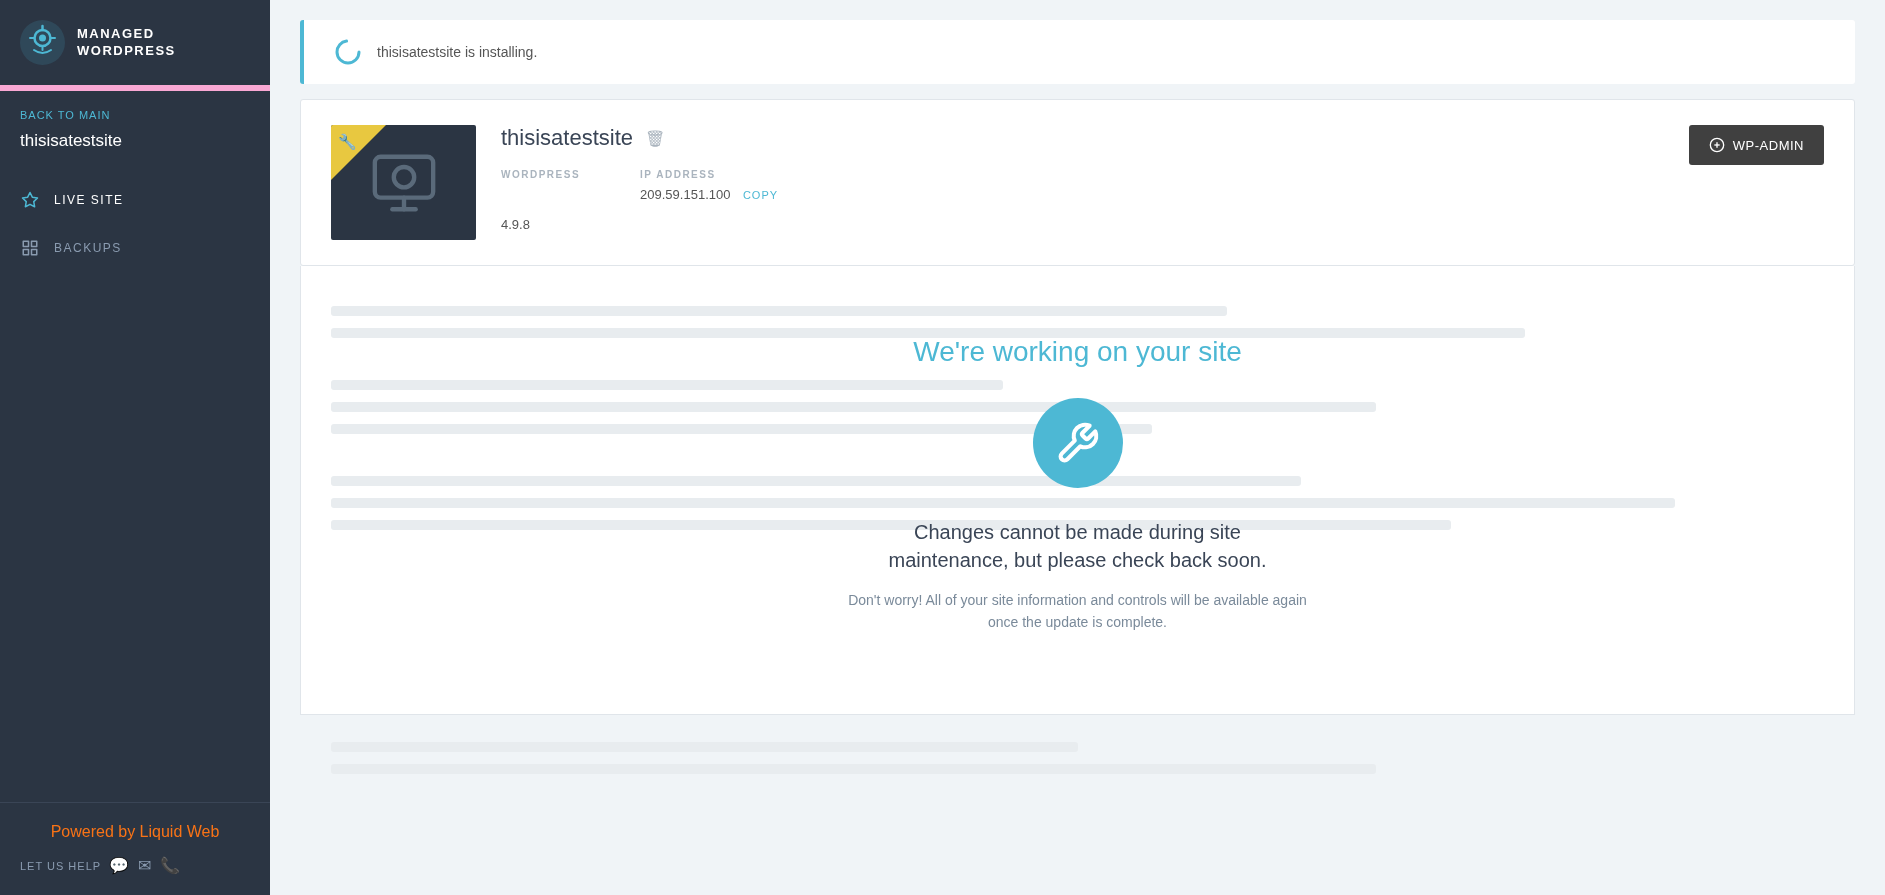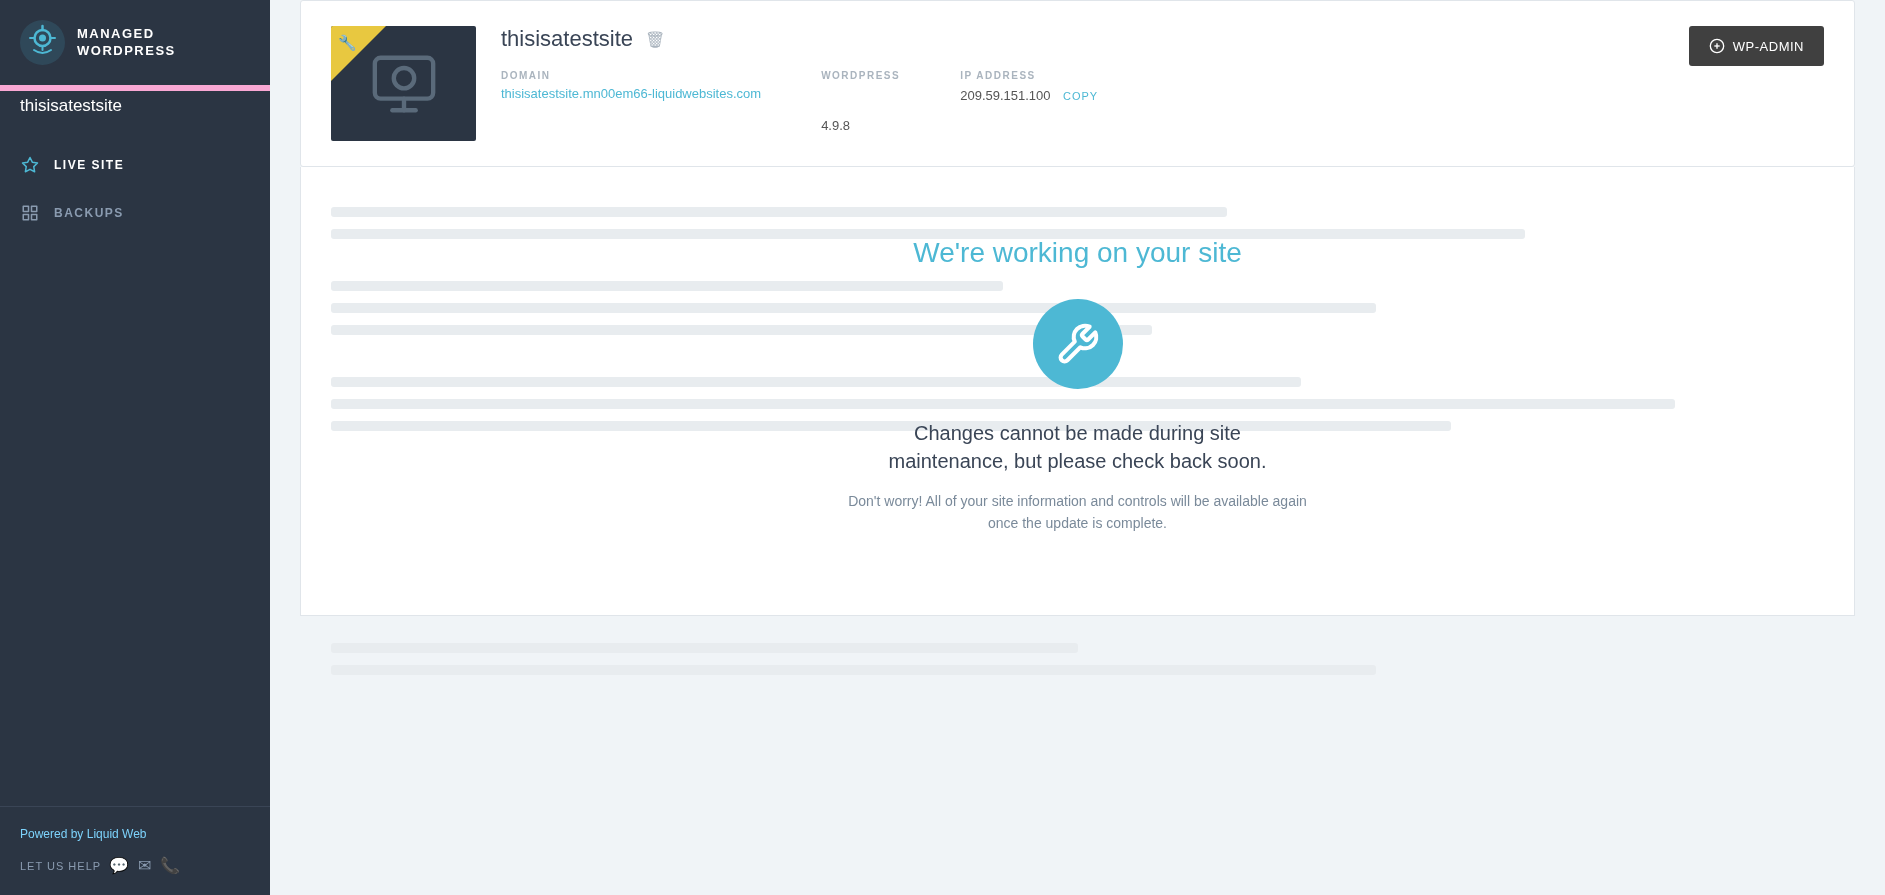--- a/index.html
+++ b/index.html
@@ -50,21 +50,21 @@
     .sidebar-nav {
       flex: 1;
       padding-top: 10px;
     }
     .nav-item {
       display: flex;
       align-items: center;
       padding: 14px 20px;
       color: #8a9bb0;
       font-size: 12px;
-      font-weight: 700;
+      font-weight: 400;
       letter-spacing: 1.5px;
       text-transform: uppercase;
       cursor: pointer;
       gap: 14px;
       text-align: center;
     }
     .nav-item.active {
       color: #fff;
     }
     .nav-icon {
@@ -73,22 +73,23 @@
       display: flex;
       align-items: center;
       justify-content: center;
       flex-shrink: 0;
     }
     .sidebar-footer {
       padding: 20px;
       border-top: 1px solid #3a4556;
     }
     .powered-by {
-      font-size: 12px;
-      color: #7dd3fc;
+      font-size: 16px;
+      color: #f97316;
+      text-align: center;
       margin-bottom: 15px;
     }
     .user-row {
       display: flex;
       align-items: center;
       gap: 10px;
       margin-bottom: 15px;
     }
     .avatar {
       width: 34px;
@@ -331,20 +332,21 @@
       <path d="M30.5 18 L35 18" stroke="#4db8d4" stroke-width="2" stroke-linecap="round"></path>
       <circle cx="22.5" cy="18" r="3.5" fill="#4db8d4"></circle>
       <path d="M14 30 Q22.5 36 31 30" stroke="#4db8d4" stroke-width="2" fill="none" stroke-linecap="round"></path>
     </svg>
     <div class="logo-text">
       <div>MANAGED</div>
       <div>WORDPRESS</div>
     </div>
   </div>
 
+  <div class="back-to-main">BACK TO MAIN</div>
   <div class="current-site">thisisatestsite</div>
 
   <nav class="sidebar-nav">
 
     <div class="nav-item active">
       <span class="nav-icon">
         <svg width="18" height="18" viewBox="0 0 24 24" fill="none" stroke="#4db8d4" stroke-width="2" stroke-linecap="round" stroke-linejoin="round">
           <polygon points="12 2 15.09 8.26 22 9.27 17 14.14 18.18 21.02 12 17.77 5.82 21.02 7 14.14 2 9.27 8.91 8.26 12 2"></polygon>
         </svg>
       </span>
@@ -372,44 +374,46 @@
       <span>LET US HELP</span>
       <span class="help-icon">💬</span>
       <span class="help-icon">✉</span>
       <span class="help-icon">📞</span>
     </div>
   </div>
 </div>
 
 <div class="main">
 
+  <div class="installing-banner">
+    <svg class="spinner-icon" viewBox="0 0 28 28" fill="none" xmlns="http://www.w3.org/2000/svg">
+      <circle cx="14" cy="14" r="11" stroke="#4db8d4" stroke-width="3" stroke-dasharray="50 20" stroke-linecap="round"></circle>
+    </svg>
+    <span class="installing-text">thisisatestsite is installing.</span>
+  </div>
 
   <div class="site-card">
     <div class="site-thumbnail">
 
       <div style="position:absolute;top:0;left:0;width:0;height:0;border-style:solid;border-width:55px 55px 0 0;border-color:#e8c840 transparent transparent transparent;z-index:2;"></div>
       <span style="position:absolute;top:8px;left:7px;z-index:3;color:#fff;font-size:15px;">🔧</span>
       <svg width="70" height="70" viewBox="0 0 24 24" fill="none" stroke="#5a6a7a" stroke-width="1.5" stroke-linecap="round" stroke-linejoin="round">
         <rect x="2" y="3" width="20" height="14" rx="2" ry="2"></rect>
         <line x1="8" y1="21" x2="16" y2="21"></line>
         <line x1="12" y1="17" x2="12" y2="21"></line>
         <circle cx="12" cy="10" r="3.5"></circle>
       </svg>
     </div>
 
     <div class="site-info">
       <div class="site-title-row">
         <span class="site-title">thisisatestsite</span>
         <span class="delete-icon">🗑</span>
       </div>
       <div class="site-meta">
-        <div class="meta-group">
-          <span class="meta-label">DOMAIN</span>
-          <a class="meta-link">thisisatestsite.mn00em66-liquidwebsites.com</a>
-        </div>
         <div class="meta-group">
           <span class="meta-label">WORDPRESS</span>
           <span class="meta-value">4.9.8</span>
         </div>
         <div class="meta-group">
           <span class="meta-label">IP ADDRESS</span>
           <span>
             <span class="meta-value">209.59.151.100</span>
             <span class="meta-copy">COPY</span>
           </span>

